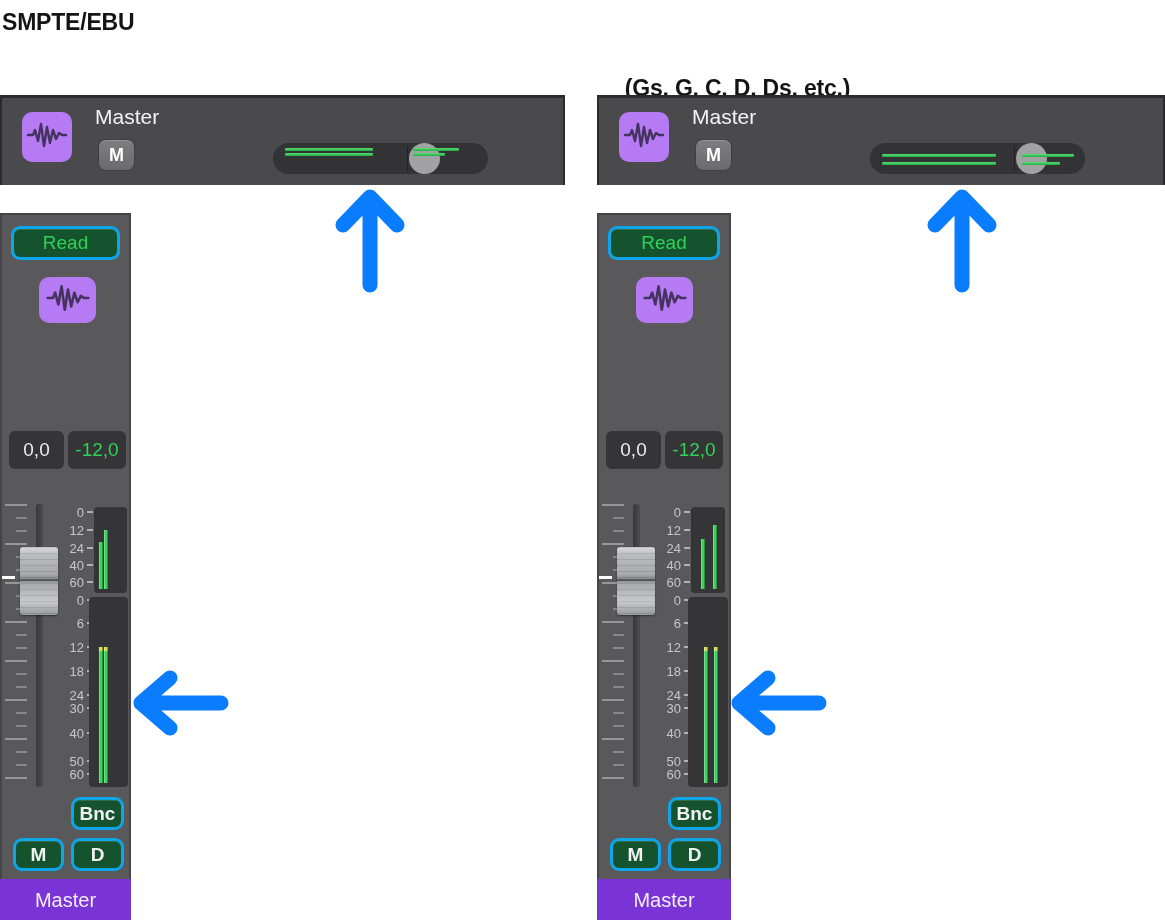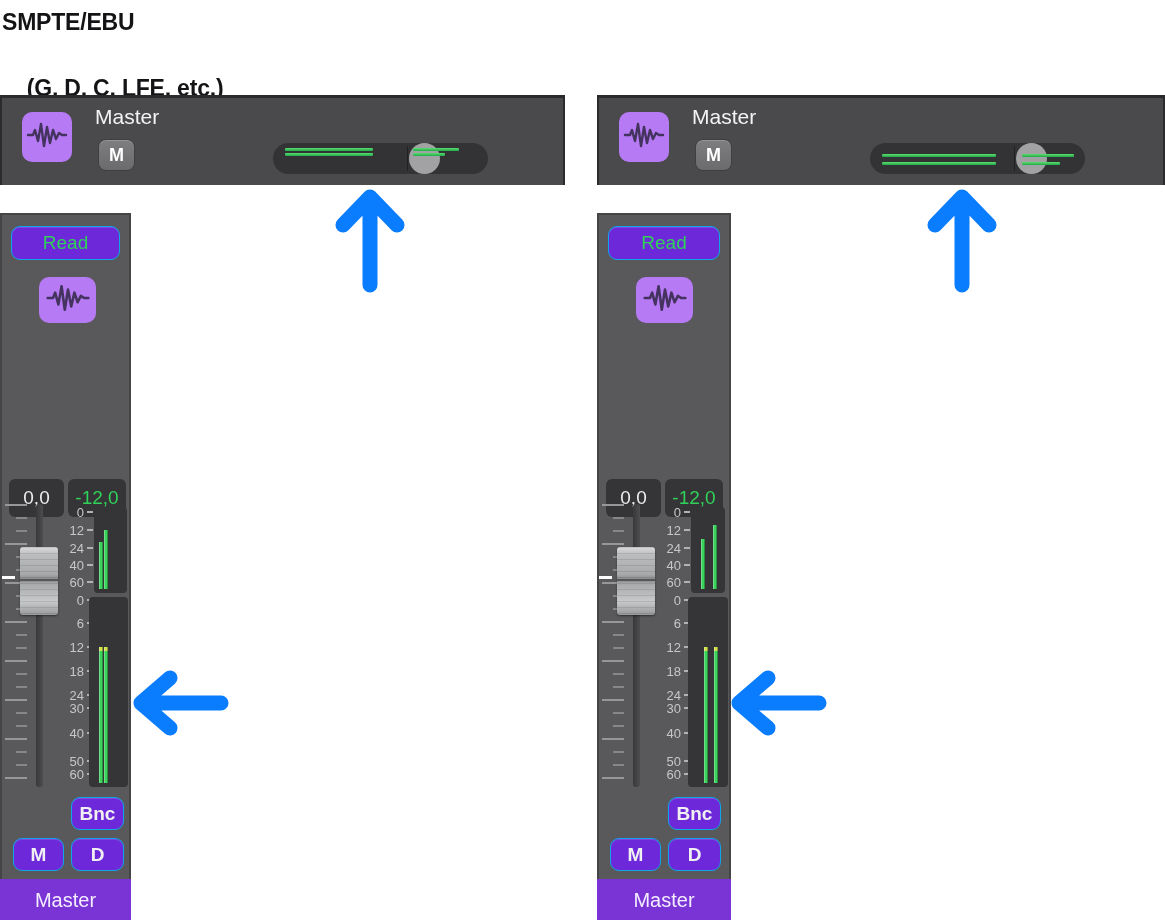--- a/index.html
+++ b/index.html
@@ -43,30 +43,30 @@
   .v-right .gl4{left:152px;top:19px;width:38px;}
   .v-right .knob{left:146px;}
   .v-right .knob-divider{left:144px;}
 
   
   .strip{position:absolute;top:213px;height:707px;background:#59595b;box-sizing:border-box;
          border:2px solid #454548;border-bottom:none;}
   .s-left{left:0;width:131px;}
   .s-right{left:597px;width:134px;}
 
-  .sbtn{position:absolute;border-radius:9px;background:#6d28d9;border:1px solid #0ea5e9;
+  .sbtn{position:absolute;border-radius:9px;background:#14532d;border:3px solid #0ea5e9;
         color:#f0f0f2;font-size:19px;font-weight:600;display:flex;align-items:center;
         justify-content:center;box-shadow:inset 0 1px 0 rgba(255,255,255,.14);box-sizing:border-box;}
   .read-btn{left:9px;right:9px;top:11px;height:34px;color:#30d158;font-weight:400;font-size:19px;}
   .strip-icon{position:absolute;left:37px;top:62px;width:57px;height:46px;border-radius:10px;
               background:#b57af4;display:flex;align-items:center;justify-content:center;}
 
   .vals{position:absolute;left:7px;top:216px;display:flex;gap:4px;}
   .val{height:38px;border-radius:6px;background:#353537;display:flex;align-items:center;
-       justify-content:center;font-size:19px;margin-top:48px;}
+       justify-content:center;font-size:19px;}
   .val-gain{width:55px;color:#ececee;}
   .val-peak{width:58px;color:#30d158;}
 
   .ruler{position:absolute;inset:0;pointer-events:none;}
   .rtick-l{position:absolute;left:3px;width:22px;height:2px;background:#97979a;}
   .rtick-s{position:absolute;left:14px;width:11px;height:2px;background:#87878a;}
   .fmark{position:absolute;left:0;top:361px;width:13px;height:3px;background:#fdfdfd;z-index:2;}
   .ftrack{position:absolute;left:34px;top:289px;width:7px;height:283px;border-radius:3px;
           background:linear-gradient(90deg,#38383a,#4d4d4f);}
   .fcap{position:absolute;left:18px;top:332px;width:38px;height:68px;border-radius:3px;z-index:3;
@@ -108,23 +108,23 @@
 
   
   .arrow{position:absolute;pointer-events:none;}
 </style>
 </head>
 <body>
 
 <div class="canvas">
 
   <div class="caption cap-left"><span>SMPTE/EBU</span><br>
-    <span>(G, D, C, LFE, etc.)</span></div>
+    </div>
   <div class="caption cap-right"><br>
-    </div>
+    <span>(Gs, G, C, D, Ds, etc.)</span></div>
 
   <div class="track-header th-left">
     <div class="th-icon">
       <span>
         <svg width="42" height="28" viewBox="0 0 42 28">
             <polyline points="2,14 7,14 9,9 12,20 15,3 18,25 21,6 24,22 27,9 30,18 33,12 36,14 40,14" fill="none" stroke="#45335f" stroke-width="2.4" stroke-linecap="round" stroke-linejoin="round"></polyline>
           </svg>
       </span>
     </div>
     <div class="th-name">Master</div>

